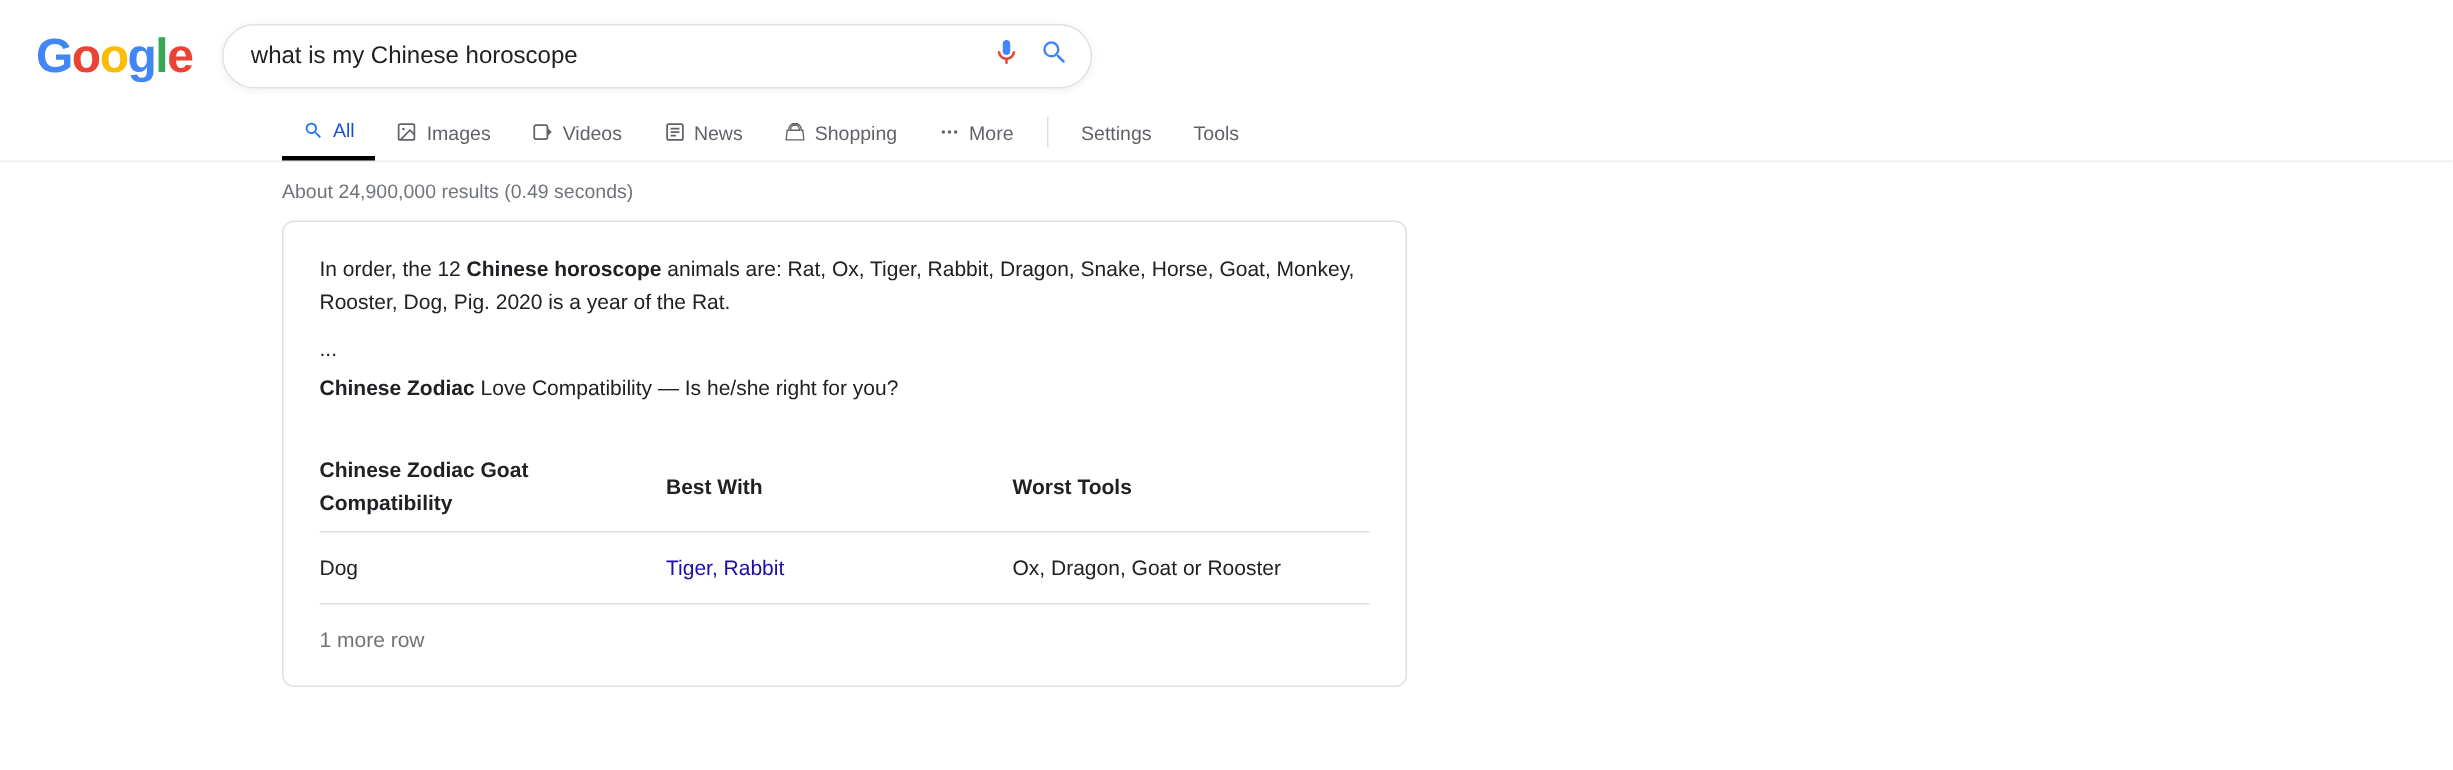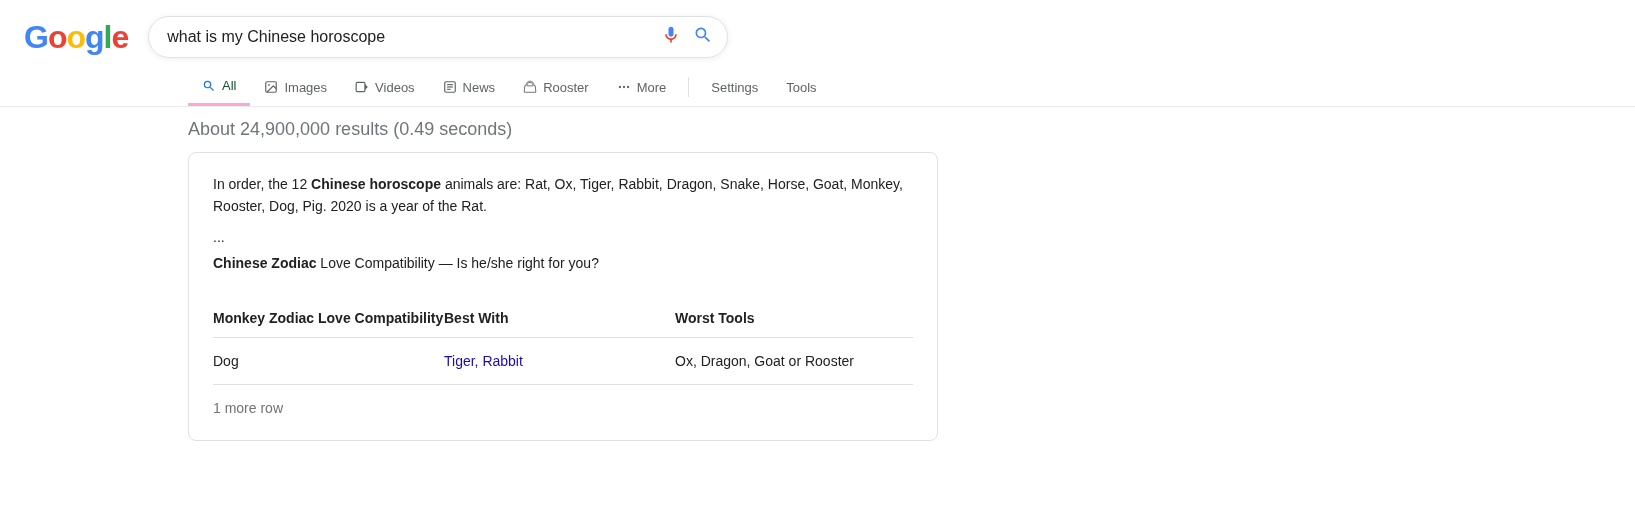--- a/index.html
+++ b/index.html
@@ -70,36 +70,36 @@
       gap: 6px;
       padding: 10px 14px;
       font-size: 13px;
       color: #5f6368;
       cursor: pointer;
       text-decoration: none;
       position: relative;
       white-space: nowrap;
     }
     .nav-tab.active {
-      color: #14532d;
-      border-bottom: 3px solid #f9a8d4;
+      color: #1d4ed8;
+      border-bottom: 3px solid #000000;
     }
     .nav-tab .tab-icon { display: flex; align-items: center; }
     .nav-separator {
       width: 1px;
       height: 20px;
       background: #e0e0e0;
       margin: 0 8px;
       align-self: center;
     }
 
     
     .results-count {
       padding: 12px 0 12px 188px;
-      font-size: 18px;
+      font-size: 13px;
       color: #70757a;
     }
 
     
     .result-card {
       margin: 0 0 0 188px;
       max-width: 750px;
       border: 1px solid #dfe1e5;
       border-radius: 8px;
       padding: 20px 24px;
@@ -234,21 +234,21 @@
     </span>
     <span>News</span>
   </a>
 
   <a class="nav-tab">
     <span class="tab-icon">
       <svg width="14" height="14" viewBox="0 0 24 24">
           <path d="M12 2C8.13 2 5 5.13 5 9v1H3l-1 11h20L21 10h-2V9c0-3.87-3.13-7-7-7zm0 2c2.76 0 5 2.24 5 5v1H7V9c0-2.76 2.24-5 5-5z" fill="none" stroke="#5f6368" stroke-width="1.5"></path>
         </svg>
     </span>
-    <span>Rooster</span>
+    <span>Shopping</span>
   </a>
 
   <a class="nav-tab">
     <span class="tab-icon">
       <svg width="14" height="14" viewBox="0 0 24 24">
           <circle cx="5" cy="12" r="2" fill="#5f6368"></circle>
           <circle cx="12" cy="12" r="2" fill="#5f6368"></circle>
           <circle cx="19" cy="12" r="2" fill="#5f6368"></circle>
         </svg>
     </span>
@@ -275,21 +275,21 @@
     <span>In order, the 12 </span><b>Chinese horoscope</b><span> animals are: Rat, Ox, Tiger, Rabbit, Dragon, Snake, Horse, Goat, Monkey, Rooster, Dog, Pig. 2020 is a year of the Rat.</span>
   </p>
   <p class="ellipsis">...</p>
   <p class="zodiac-compat">
     <b>Chinese Zodiac</b><span> Love Compatibility — Is he/she right for you?</span>
   </p>
 
   <table class="compat-table">
     <thead>
       <tr>
-        <th>Monkey Zodiac Love Compatibility</th>
+        <th>Chinese Zodiac Goat Compatibility</th>
         <th>Best With</th>
         <th>Worst Tools</th>
       </tr>
     </thead>
     <tbody>
       <tr>
         <td>Dog</td>
         <td class="link-cell" style="color:#1a0dab;cursor:pointer;">Tiger, Rabbit</td>
         <td>Ox, Dragon, Goat or Rooster</td>
       </tr>

